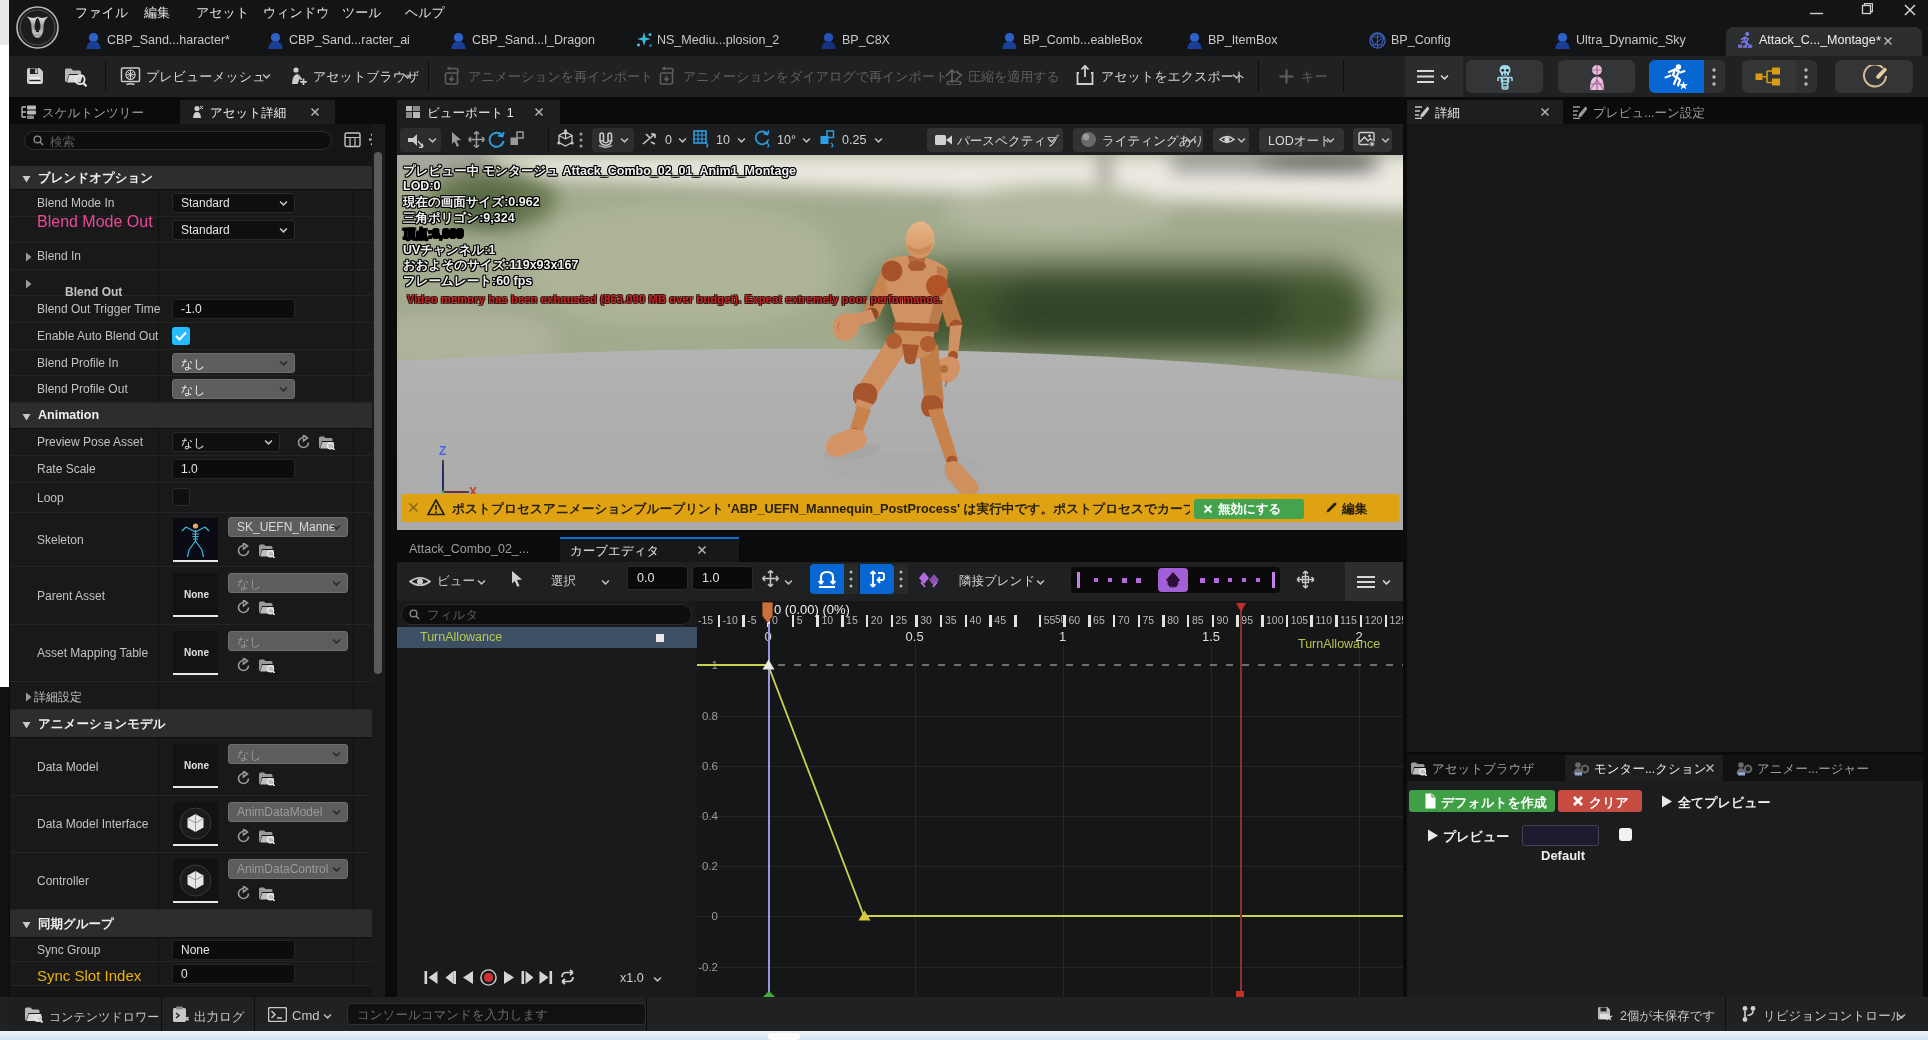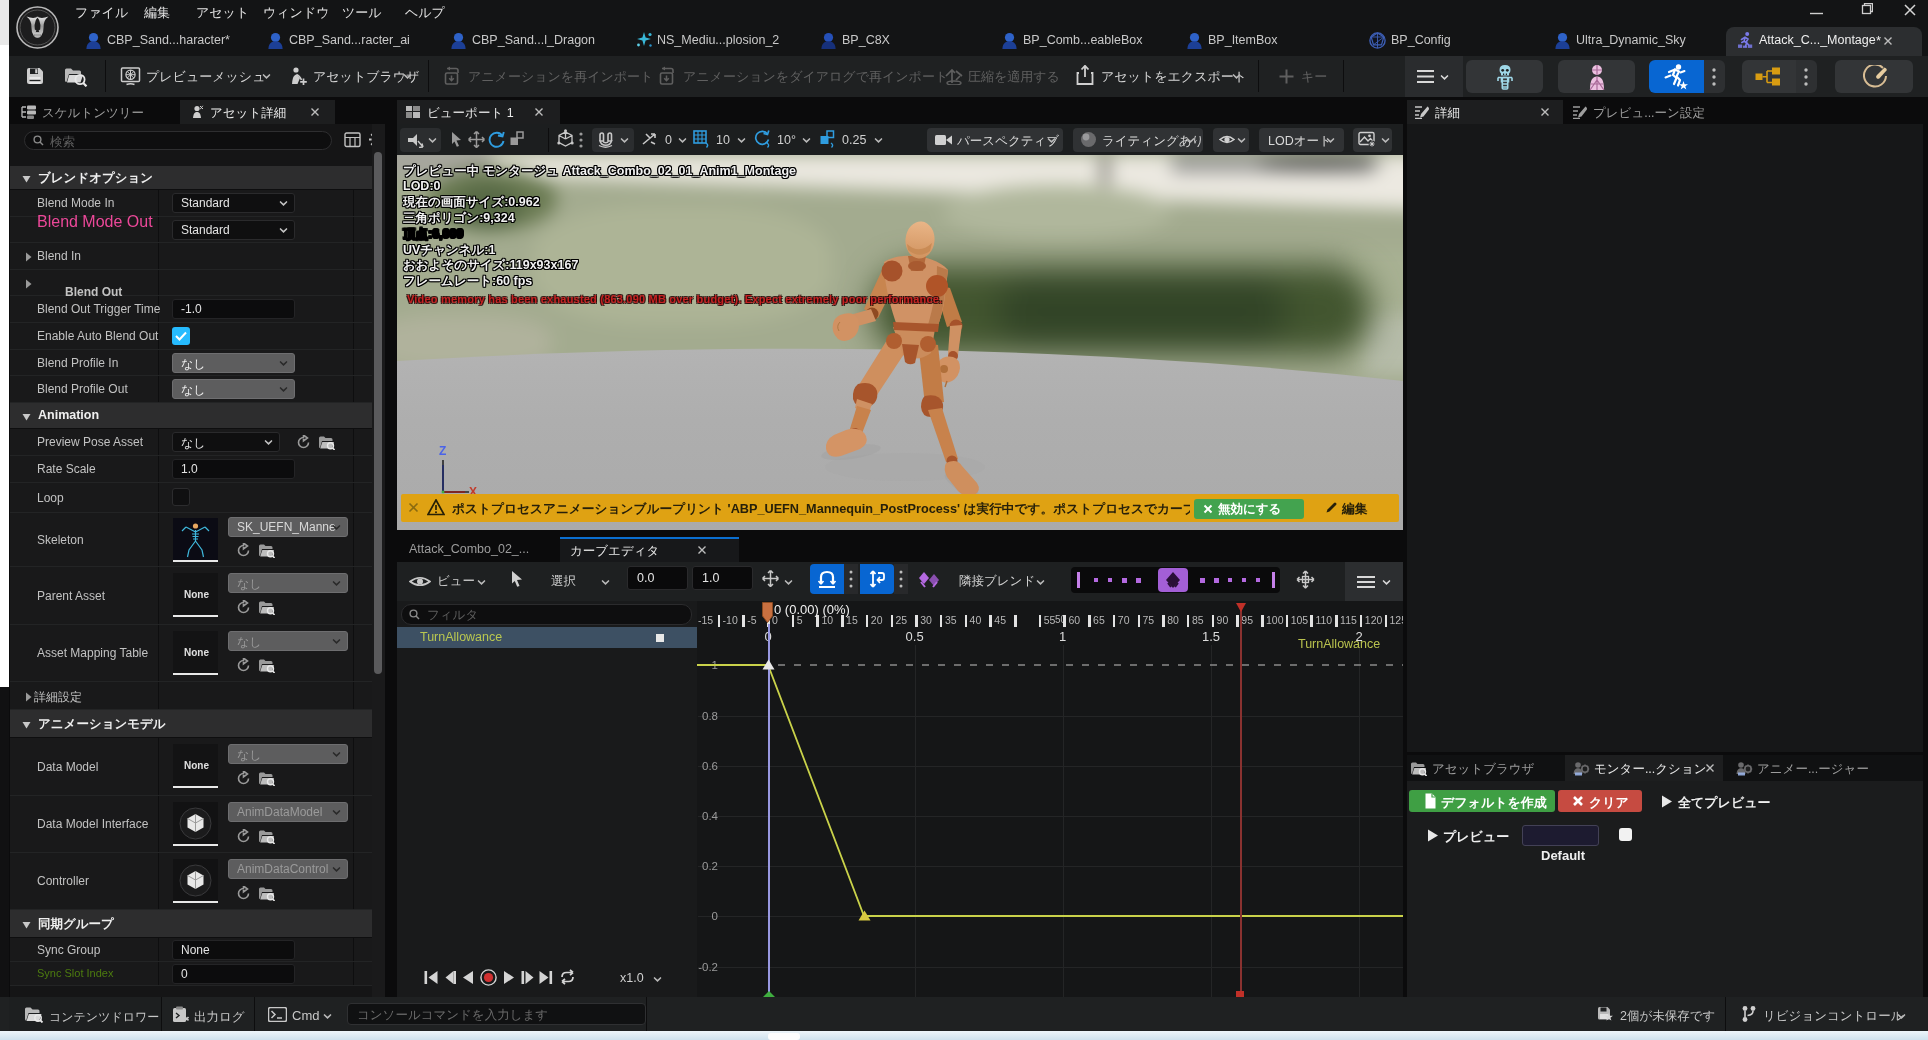--- a/index.html
+++ b/index.html
@@ -525,21 +525,21 @@
 <div class="ab tx" style="left:38px;top:916.0px;font-size:12.5px;color:#efefef;font-weight:bold;">同期グループ</div>
 <div class="ab" style="left:10px;top:938px;width:375px;height:24px;background:#19191a;border-bottom:1px solid #232425"></div>
 <div class="ab" style="left:158px;top:938px;width:1px;height:23px;background:#0e0e0f"></div>
 <div class="ab" style="left:353px;top:938px;width:1px;height:23px;background:#0e0e0f"></div>
 <div class="ab tx" style="left:37px;top:942.5px;font-size:12px;color:#c2c2c2;font-weight:normal;">Sync Group</div>
 <div class="ab" style="left:172px;top:940px;width:123px;height:20px;background:#0c0c0d;border:1px solid #242426;border-radius:3px"></div>
 <div class="ab tx" style="left:181px;top:943px;font-size:12px;color:#e4e4e4;font-weight:normal;">None</div>
 <div class="ab" style="left:10px;top:962px;width:375px;height:24px;background:#19191a;border-bottom:1px solid #232425"></div>
 <div class="ab" style="left:158px;top:962px;width:1px;height:23px;background:#0e0e0f"></div>
 <div class="ab" style="left:353px;top:962px;width:1px;height:23px;background:#0e0e0f"></div>
-<div class="ab tx" style="left:37px;top:966.5px;font-size:11px;color:#4d7c0f;font-weight:normal;">Sync Slot Index</div>
+<div class="ab tx" style="left:37px;top:966.5px;font-size:15px;color:#eab308;font-weight:normal;">Sync Slot Index</div>
 <div class="ab" style="left:172px;top:964px;width:123px;height:20px;background:#0c0c0d;border:1px solid #242426;border-radius:3px"></div>
 <div class="ab tx" style="left:181px;top:967px;font-size:12px;color:#e4e4e4;font-weight:normal;">0</div>
 <div class="ab" style="left:10px;top:986px;width:375px;height:11px;background:#151516"></div>
 <div class="ab" style="left:372px;top:124px;width:13px;height:873px;background:#1a1a1b"></div>
 <div class="ab" style="left:374px;top:152px;width:8px;height:522px;background:#5a5a5c;border-radius:4px"></div>
 <div class="ab" style="left:397px;top:100px;width:1006px;height:24px;background:#0b0b0c"></div>
 <div class="ab" style="left:397px;top:100px;width:163px;height:24px;background:#1d1e1f"></div>
 <svg class="ab" style="left:406px;top:106px;" width="14" height="12" viewBox="0 0 14 12">
     <rect x="0" y="0" width="6" height="5" fill="#b9b9b9"></rect>
     <rect x="7" y="0" width="7" height="5" fill="#8a8a8a"></rect>

